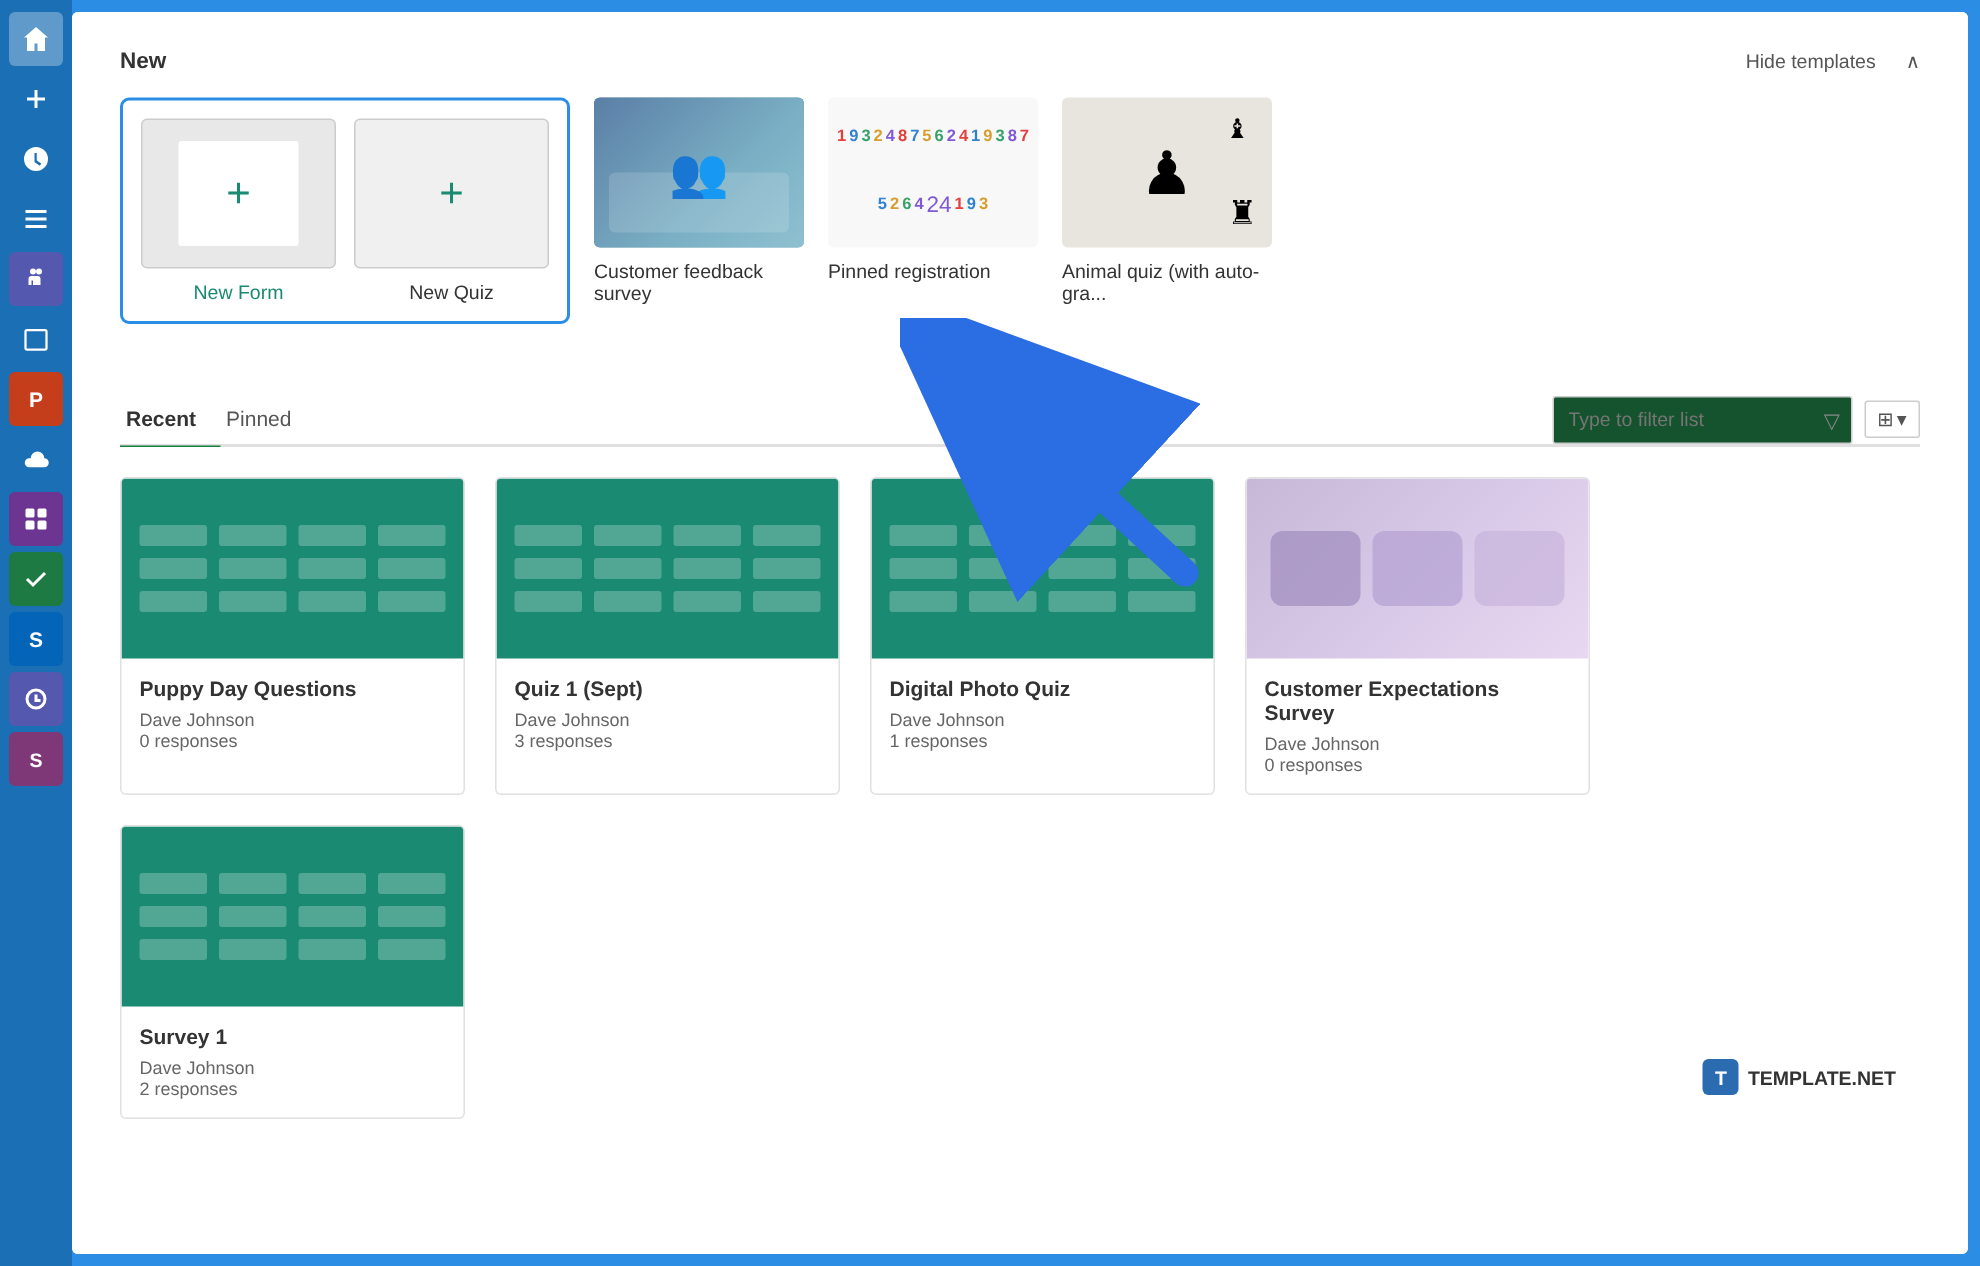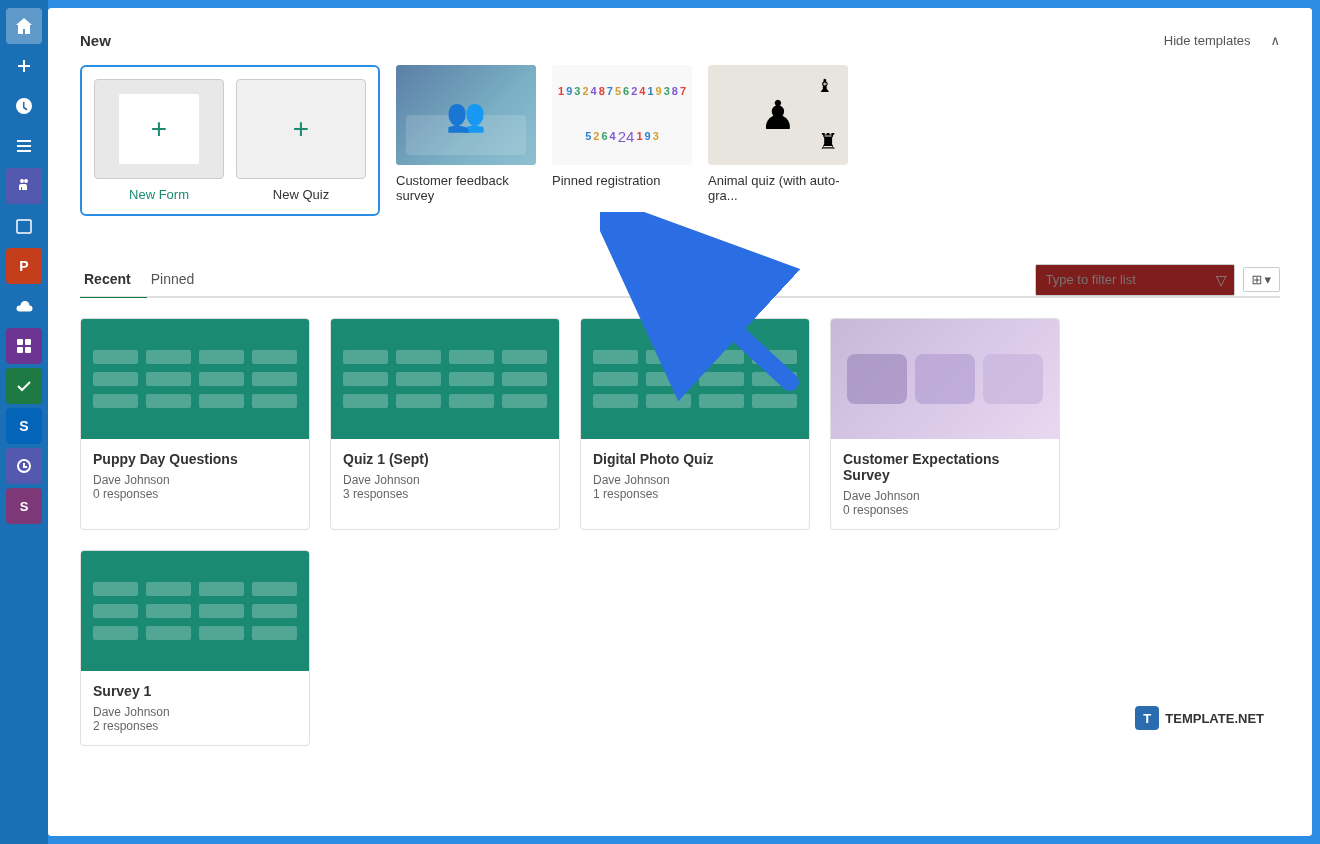--- a/index.html
+++ b/index.html
@@ -233,21 +233,21 @@
       align-items: center;
     }
     .filter-input {
       width: 200px;
       height: 32px;
       border: 1px solid #ccc;
       border-radius: 2px;
       padding: 4px 32px 4px 10px;
       font-size: 13px;
       color: #999;
-      background: #7f1d1d;
+      background: #14532d;
       outline: none;
     }
     .filter-icon {
       position: absolute;
       right: 8px;
       color: #888;
       font-size: 14px;
     }
     .view-toggle-btn {
       display: flex;

